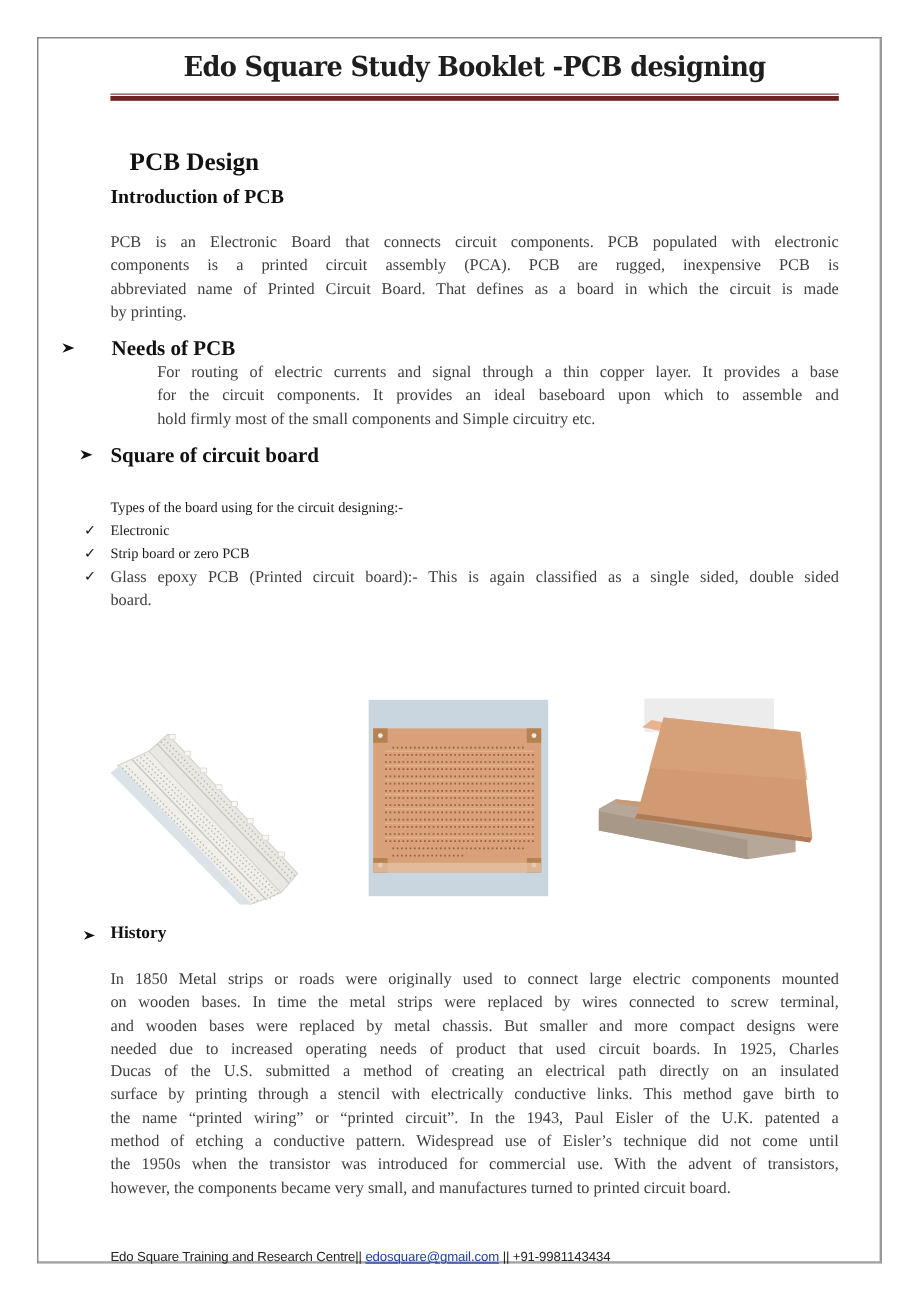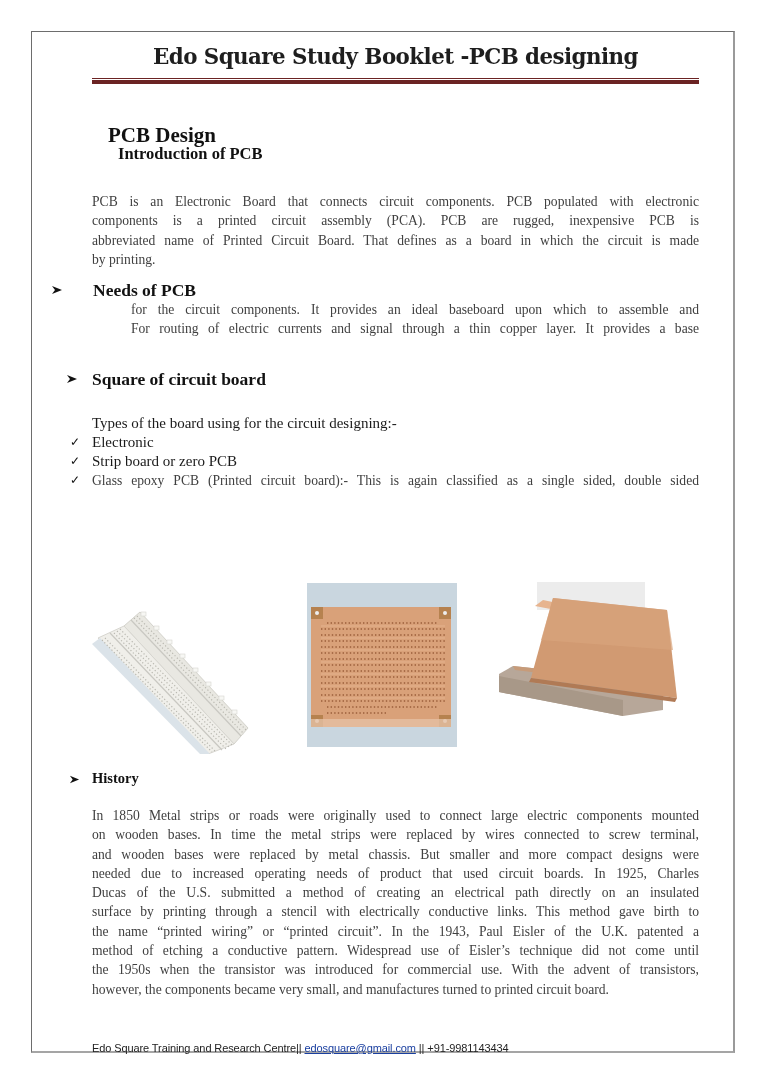--- a/index.html
+++ b/index.html
@@ -9,75 +9,77 @@
   .title-rule { position:absolute; left:92px; width:607px; top:78px; height:6px; }
   .title-rule .thin { height:1px; background:#6b2323; }
   .title-rule .gap { height:1px; background:#fff; }
   .title-rule .thick { height:4px; background:#6b2323; }
   .h { position:absolute; font-weight:bold; font-family:"Liberation Serif", serif; color:#111; white-space:nowrap; }
   .para { position:absolute; font-size:13.6px; line-height:19.3px; text-align:justify; text-align-last:left; color:#404040; }
   .para .ln { display:block; text-align:justify; text-align-last:justify; white-space:nowrap; }
   .para .ln.last { text-align-last:left; }
   .arrow { position:absolute; font-size:13px; color:#111; }
   .check { position:absolute; font-size:12px; color:#111; }
-  .li { position:absolute; font-size:15px; line-height:19.3px; color:#1a1a1a; white-space:nowrap; }
+  .li { position:absolute; font-size:12px; line-height:19.3px; color:#1a1a1a; white-space:nowrap; }
   .img { position:absolute; }
   .footer { position:absolute; left:92px; top:1042px; font-family:"Liberation Sans", sans-serif; font-size:11px; color:#222; white-space:nowrap; letter-spacing:-0.1px; }
   .footer a { color:#1a3fa0; text-decoration:underline; }
 </style>
 </head>
 <body>
 
 <div class="page-border"></div>
 
 <div class="title">Edo Square Study Booklet -PCB designing</div>
 <div class="title-rule">
   <div class="thin"></div>
     <div class="gap"></div>
     <div class="thick"></div>
 </div>
 
 <div class="h" style="left:92px; top:123px; font-size:21px;margin-left:16px;">PCB Design</div>
 
-<div class="h" style="left:92px; top:144px; font-size:16.5px;margin-left:26px;">Introduction of PCB</div>
+<div class="h" style="left:92px; top:154px; font-size:16.5px;">Introduction of PCB</div>
 <div class="para" style="left:92px; top:192px; width:607px;">
   <span class="ln">PCB is an Electronic Board that connects circuit components. PCB populated with electronic</span>
   <span class="ln">components is a printed circuit assembly (PCA).  PCB are rugged, inexpensive PCB is</span>
   <span class="ln">abbreviated name of Printed Circuit Board. That defines as a board in which the circuit is made</span>
   <span class="ln last">by printing.</span>
 </div>
 
 <div class="arrow" style="left:51px; top:284px;">
   <svg width="12" height="12" viewBox="0 0 12 12">
       <path d="M1 2 L11 6 L1 10 L4 6 Z" fill="#111"></path>
     </svg>
 </div>
 <div class="h" style="left:93px; top:280px; font-size:17.5px;">Needs of PCB</div>
 <div class="para" style="left:131px; top:300px; width:568px;">
+  <span class="ln">For routing of electric currents and signal through a thin copper layer. It provides a base</span>
   <span class="ln">for the circuit components. It provides an ideal baseboard upon which to assemble and</span>
-  <span class="ln">For routing of electric currents and signal through a thin copper layer. It provides a base</span>
+  <span class="ln last">hold firmly most of the small components and Simple circuitry etc.</span>
 </div>
 
 <div class="arrow" style="left:66px; top:373px;">
   <svg width="12" height="12" viewBox="0 0 12 12">
       <path d="M1 2 L11 6 L1 10 L4 6 Z" fill="#111"></path>
     </svg>
 </div>
 <div class="h" style="left:92px; top:369px; font-size:17.5px;">Square of circuit board</div>
 <div class="li" style="left:92px; top:414px;">Types of the board using for the circuit designing:-</div>
 
 <div class="check" style="left:70px; top:435px;">✓</div>
 <div class="li" style="left:92px; top:433px;">Electronic</div>
 
 <div class="check" style="left:70px; top:454px;">✓</div>
 <div class="li" style="left:92px; top:452px;">Strip board or zero PCB</div>
 
 <div class="check" style="left:70px; top:473px;">✓</div>
 <div class="para" style="left:92px; top:471px; width:607px;">
   <span class="ln">Glass epoxy PCB (Printed circuit board):- This is again classified as a single sided, double sided</span>
+  <span class="ln last">board.</span>
 </div>
 
 <div class="img" style="left:88px; top:578px; width:200px; height:176px;">
   <svg width="200" height="176" viewBox="0 0 200 176">
     <g transform="translate(0,0)">
       <polygon points="36,48 52,34 160,150 146,166" fill="#e9e8e2" stroke="#d4d3cc" stroke-width="1"></polygon>
       <polygon points="10,60 36,48 146,166 120,176" fill="#f0efea" stroke="#d7d6d0" stroke-width="1"></polygon>
       <polygon points="4,66 12,60 122,176 112,176" fill="#dbe3e9"></polygon>
       <line x1="22" y1="55" x2="134" y2="172" stroke="#c9c8c2" stroke-width="1.2"></line>
       <line x1="43" y1="42" x2="153" y2="158" stroke="#c9c8c2" stroke-width="1.2"></line>

